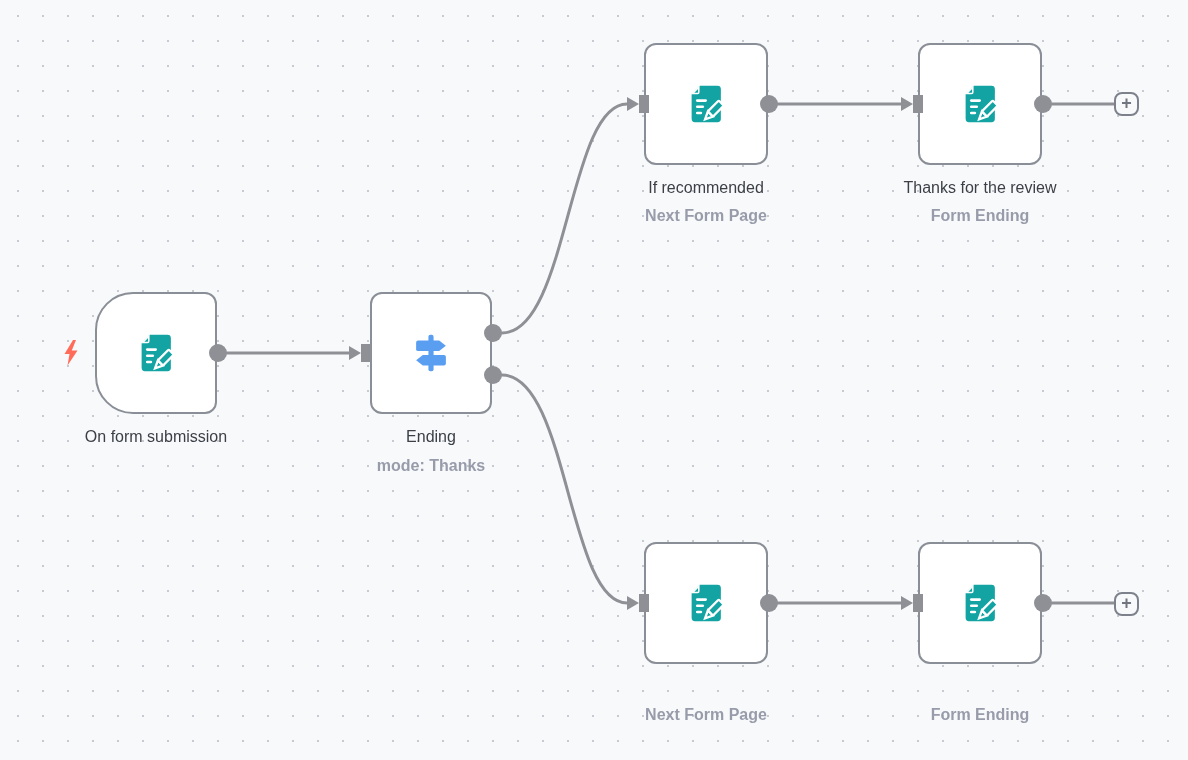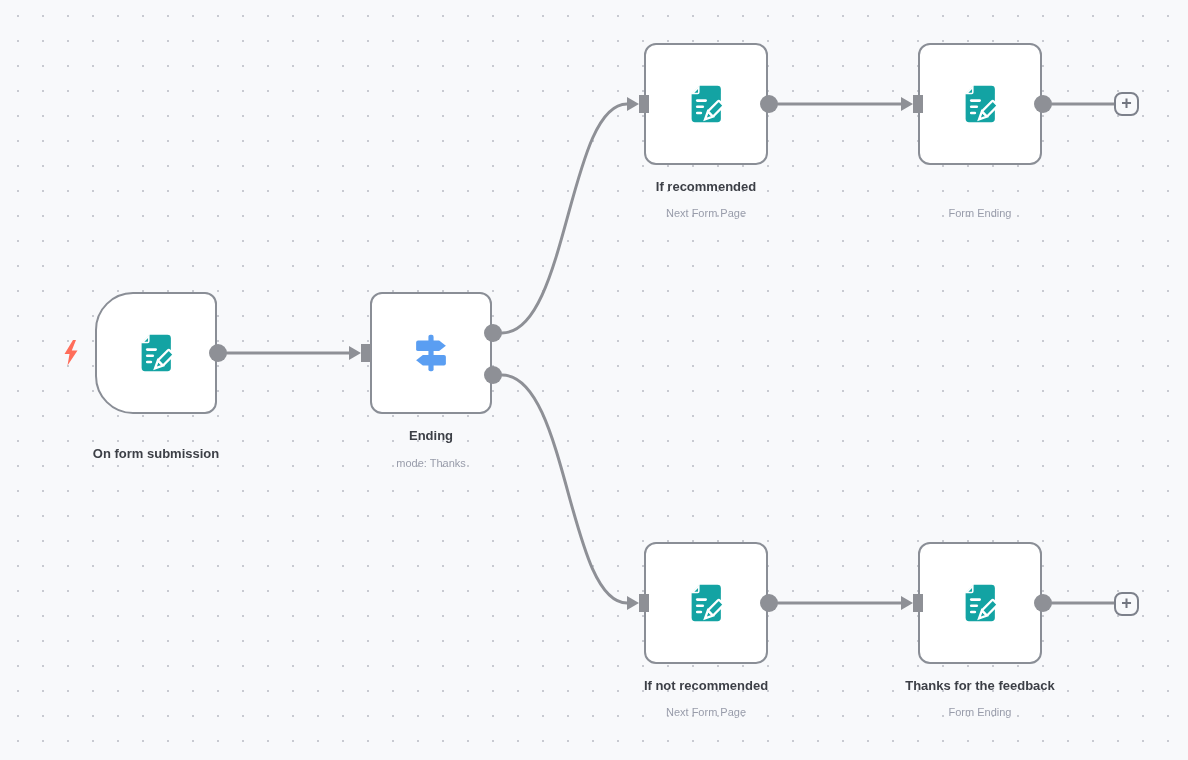--- a/index.html
+++ b/index.html
@@ -25,25 +25,25 @@
   .add-btn {
     position:absolute; width:25px; height:24px; box-sizing:border-box;
     border:2.5px solid #7d818b; border-radius:8px; background:#f8f9fb;
     color:#71757f; font-size:18px; font-weight:700; line-height:1;
     display:flex; align-items:center; justify-content:center;
     padding:0 0 2px 0; z-index:3; cursor:pointer;
     font-family:"Liberation Sans","DejaVu Sans",sans-serif;
   }
   .node-label {
     position:absolute; transform:translateX(-50%); white-space:nowrap;
-    font-size:13px; font-weight:700; color:#3c3f46; z-index:1;
+    font-size:16px; font-weight:400; color:#3c3f46; z-index:1;
   }
   .node-sub {
     position:absolute; transform:translateX(-50%); white-space:nowrap;
-    font-size:11px; font-weight:400; color:#989caa; z-index:1;
+    font-size:16px; font-weight:700; color:#989caa; z-index:1;
   }
   .bolt { position:absolute; z-index:1; }
   .icon { display:block; }
 </style>
 </head>
 <body>
 
 <div class="canvas">
 
   <svg class="wires" width="1188" height="760">
@@ -84,21 +84,21 @@
         <rect x="13.5" y="19" width="11.5" height="2.8" rx="1.4" fill="#ffffff"></rect>
         <rect x="13.5" y="25.5" width="8.5" height="2.8" rx="1.4" fill="#ffffff"></rect>
         <rect x="13.5" y="32" width="6.5" height="2.8" rx="1.4" fill="#ffffff"></rect>
         <g transform="rotate(-45 23 40)" stroke="#ffffff" stroke-width="2.4" fill="#13a3a3">
           <path d="M23 40 L31 36.2 V43.8 Z"></path>
           <rect x="31" y="36.2" width="16" height="7.6" rx="1.5"></rect>
         </g>
       </svg>
     </span>
   </div>
-  <div class="node-label" style="left:156px; top:446px;text-align:center;">On form submission</div>
+  <div class="node-label" style="left:156px; top:428px;text-align:center;">On form submission</div>
 
   <div class="node" style="left:370px; top:292px; width:122px; height:122px;">
     <span>
       <svg class="icon" width="46" height="46" viewBox="0 0 48 48">
         <rect x="21.3" y="5" width="5.4" height="38" rx="2" fill="#5a9ef2"></rect>
         <path d="M10.5 11 H32.5 L39.5 16.5 L32.5 22 H10.5 Q8.5 22 8.5 20 V13 Q8.5 11 10.5 11 Z" fill="#5a9ef2"></path>
         <path d="M37.5 26 H15.5 L8.5 31.5 L15.5 37 H37.5 Q39.5 37 39.5 35 V28 Q39.5 26 37.5 26 Z" fill="#5a9ef2"></path>
       </svg>
     </span>
   </div>
@@ -131,56 +131,55 @@
         <rect x="13.5" y="19" width="11.5" height="2.8" rx="1.4" fill="#ffffff"></rect>
         <rect x="13.5" y="25.5" width="8.5" height="2.8" rx="1.4" fill="#ffffff"></rect>
         <rect x="13.5" y="32" width="6.5" height="2.8" rx="1.4" fill="#ffffff"></rect>
         <g transform="rotate(-45 23 40)" stroke="#ffffff" stroke-width="2.4" fill="#13a3a3">
           <path d="M23 40 L31 36.2 V43.8 Z"></path>
           <rect x="31" y="36.2" width="16" height="7.6" rx="1.5"></rect>
         </g>
       </svg>
     </span>
   </div>
+  <div class="node-label" style="left:980px; top:179px;">Thanks for the review</div>
   <div class="node-sub" style="left:980px; top:207px;">Form Ending</div>
 
   <div class="node" style="left:644px; top:542px; width:124px; height:122px;">
     <span>
       <svg class="icon" width="46" height="46" viewBox="0 0 48 48">
         <path d="M17.5 5 H36 Q39.5 5 39.5 8.5 V39.5 Q39.5 43 36 43 H12.5 Q9 43 9 39.5 V13.5 Z" fill="#13a3a3"></path>
         <path d="M16.5 6.5 V11.8 Q16.5 13 15.3 13 H10 Z" fill="#13a3a3" stroke="#ffffff" stroke-width="1.6"></path>
         <rect x="13.5" y="19" width="11.5" height="2.8" rx="1.4" fill="#ffffff"></rect>
         <rect x="13.5" y="25.5" width="8.5" height="2.8" rx="1.4" fill="#ffffff"></rect>
         <rect x="13.5" y="32" width="6.5" height="2.8" rx="1.4" fill="#ffffff"></rect>
         <g transform="rotate(-45 23 40)" stroke="#ffffff" stroke-width="2.4" fill="#13a3a3">
           <path d="M23 40 L31 36.2 V43.8 Z"></path>
           <rect x="31" y="36.2" width="16" height="7.6" rx="1.5"></rect>
         </g>
       </svg>
     </span>
   </div>
-  <div class="node-label" style="left:706px; top:678px;">If not recommended</div>
   <div class="node-sub" style="left:706px; top:706px;">Next Form Page</div>
 
   <div class="node" style="left:918px; top:542px; width:124px; height:122px;">
     <span>
       <svg class="icon" width="46" height="46" viewBox="0 0 48 48">
         <path d="M17.5 5 H36 Q39.5 5 39.5 8.5 V39.5 Q39.5 43 36 43 H12.5 Q9 43 9 39.5 V13.5 Z" fill="#13a3a3"></path>
         <path d="M16.5 6.5 V11.8 Q16.5 13 15.3 13 H10 Z" fill="#13a3a3" stroke="#ffffff" stroke-width="1.6"></path>
         <rect x="13.5" y="19" width="11.5" height="2.8" rx="1.4" fill="#ffffff"></rect>
         <rect x="13.5" y="25.5" width="8.5" height="2.8" rx="1.4" fill="#ffffff"></rect>
         <rect x="13.5" y="32" width="6.5" height="2.8" rx="1.4" fill="#ffffff"></rect>
         <g transform="rotate(-45 23 40)" stroke="#ffffff" stroke-width="2.4" fill="#13a3a3">
           <path d="M23 40 L31 36.2 V43.8 Z"></path>
           <rect x="31" y="36.2" width="16" height="7.6" rx="1.5"></rect>
         </g>
       </svg>
     </span>
   </div>
-  <div class="node-label" style="left:980px; top:678px;">Thanks for the feedback</div>
   <div class="node-sub" style="left:980px; top:706px;">Form Ending</div>
 
   <span class="dot" style="left:209px; top:344px;"></span>
   <span class="dot" style="left:484px; top:324px;"></span>
   <span class="dot" style="left:484px; top:366px;"></span>
   <span class="dot" style="left:760px; top:95px;"></span>
   <span class="dot" style="left:1034px; top:95px;"></span>
   <span class="dot" style="left:760px; top:594px;"></span>
   <span class="dot" style="left:1034px; top:594px;"></span>
 

